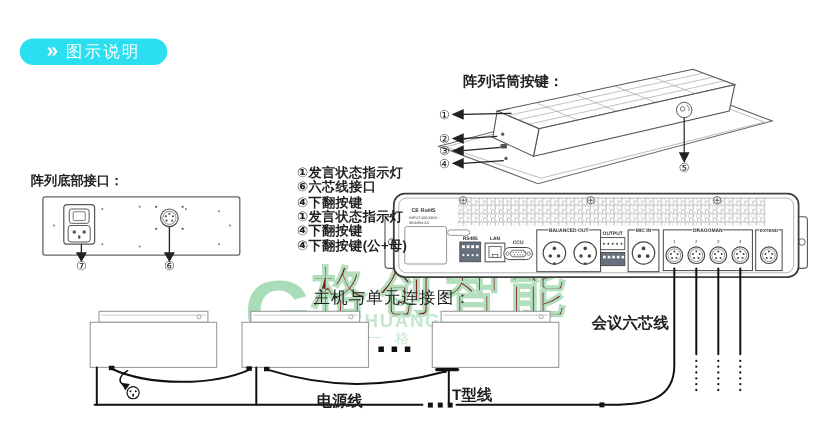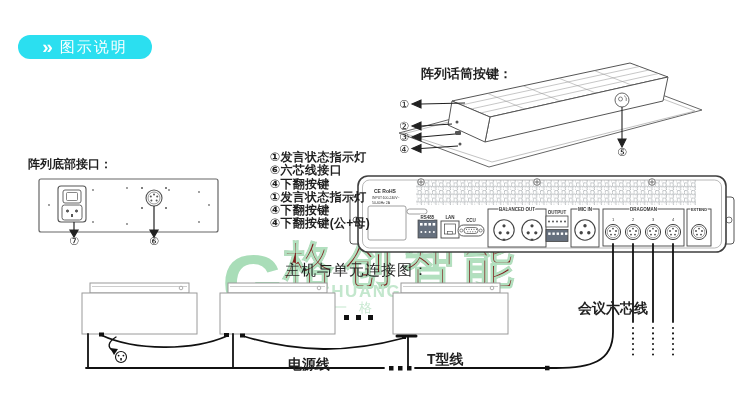--- a/index.html
+++ b/index.html
@@ -15,22 +15,22 @@
   .badge .lbl{font-size:15px;font-weight:normal;letter-spacing:2px;}
 
   .title-mic{left:421px;top:65px;font-size:13px;font-weight:600;}
   .title-panel{left:28px;top:156px;font-size:12px;font-weight:600;}
   .title-conn{left:285px;top:261px;font-size:15px;font-weight:400;letter-spacing:1px;}
 
   .legend{left:240px;top:151px;font-size:12px;font-weight:700;line-height:13.3px;letter-spacing:0.3px;margin-left:30px;}
 
   .wire-lbl{font-size:14px;font-weight:600;}
   .lbl-power{left:288px;top:356px;}
-  .lbl-t{left:427px;top:351px;}
-  .lbl-six{left:538px;top:300px;margin-left:40px;}
+  .lbl-t{left:411px;top:351px;}
+  .lbl-six{left:538px;top:285px;}
 
   .watermark{left:222px;top:232px;width:330px;pointer-events:none;}
   .wm-logo{position:absolute;left:0;top:12px;font-size:80px;font-weight:900;color:#a9ddb8;line-height:1;}
   .wm-cn{position:absolute;left:62px;top:0;font-size:50px;font-weight:700;letter-spacing:10px;
          color:#7f1d1d;-webkit-text-stroke:1px #b2e0bf;white-space:nowrap;}
   .wm-en{position:absolute;left:68px;top:50px;font-size:17px;font-weight:700;letter-spacing:1.5px;
          color:#c3e7cd;white-space:nowrap;}
   .wm-slogan{position:absolute;left:62px;top:67px;font-size:13px;letter-spacing:12px;
          color:#c9e9d2;white-space:nowrap;}
 </style>

